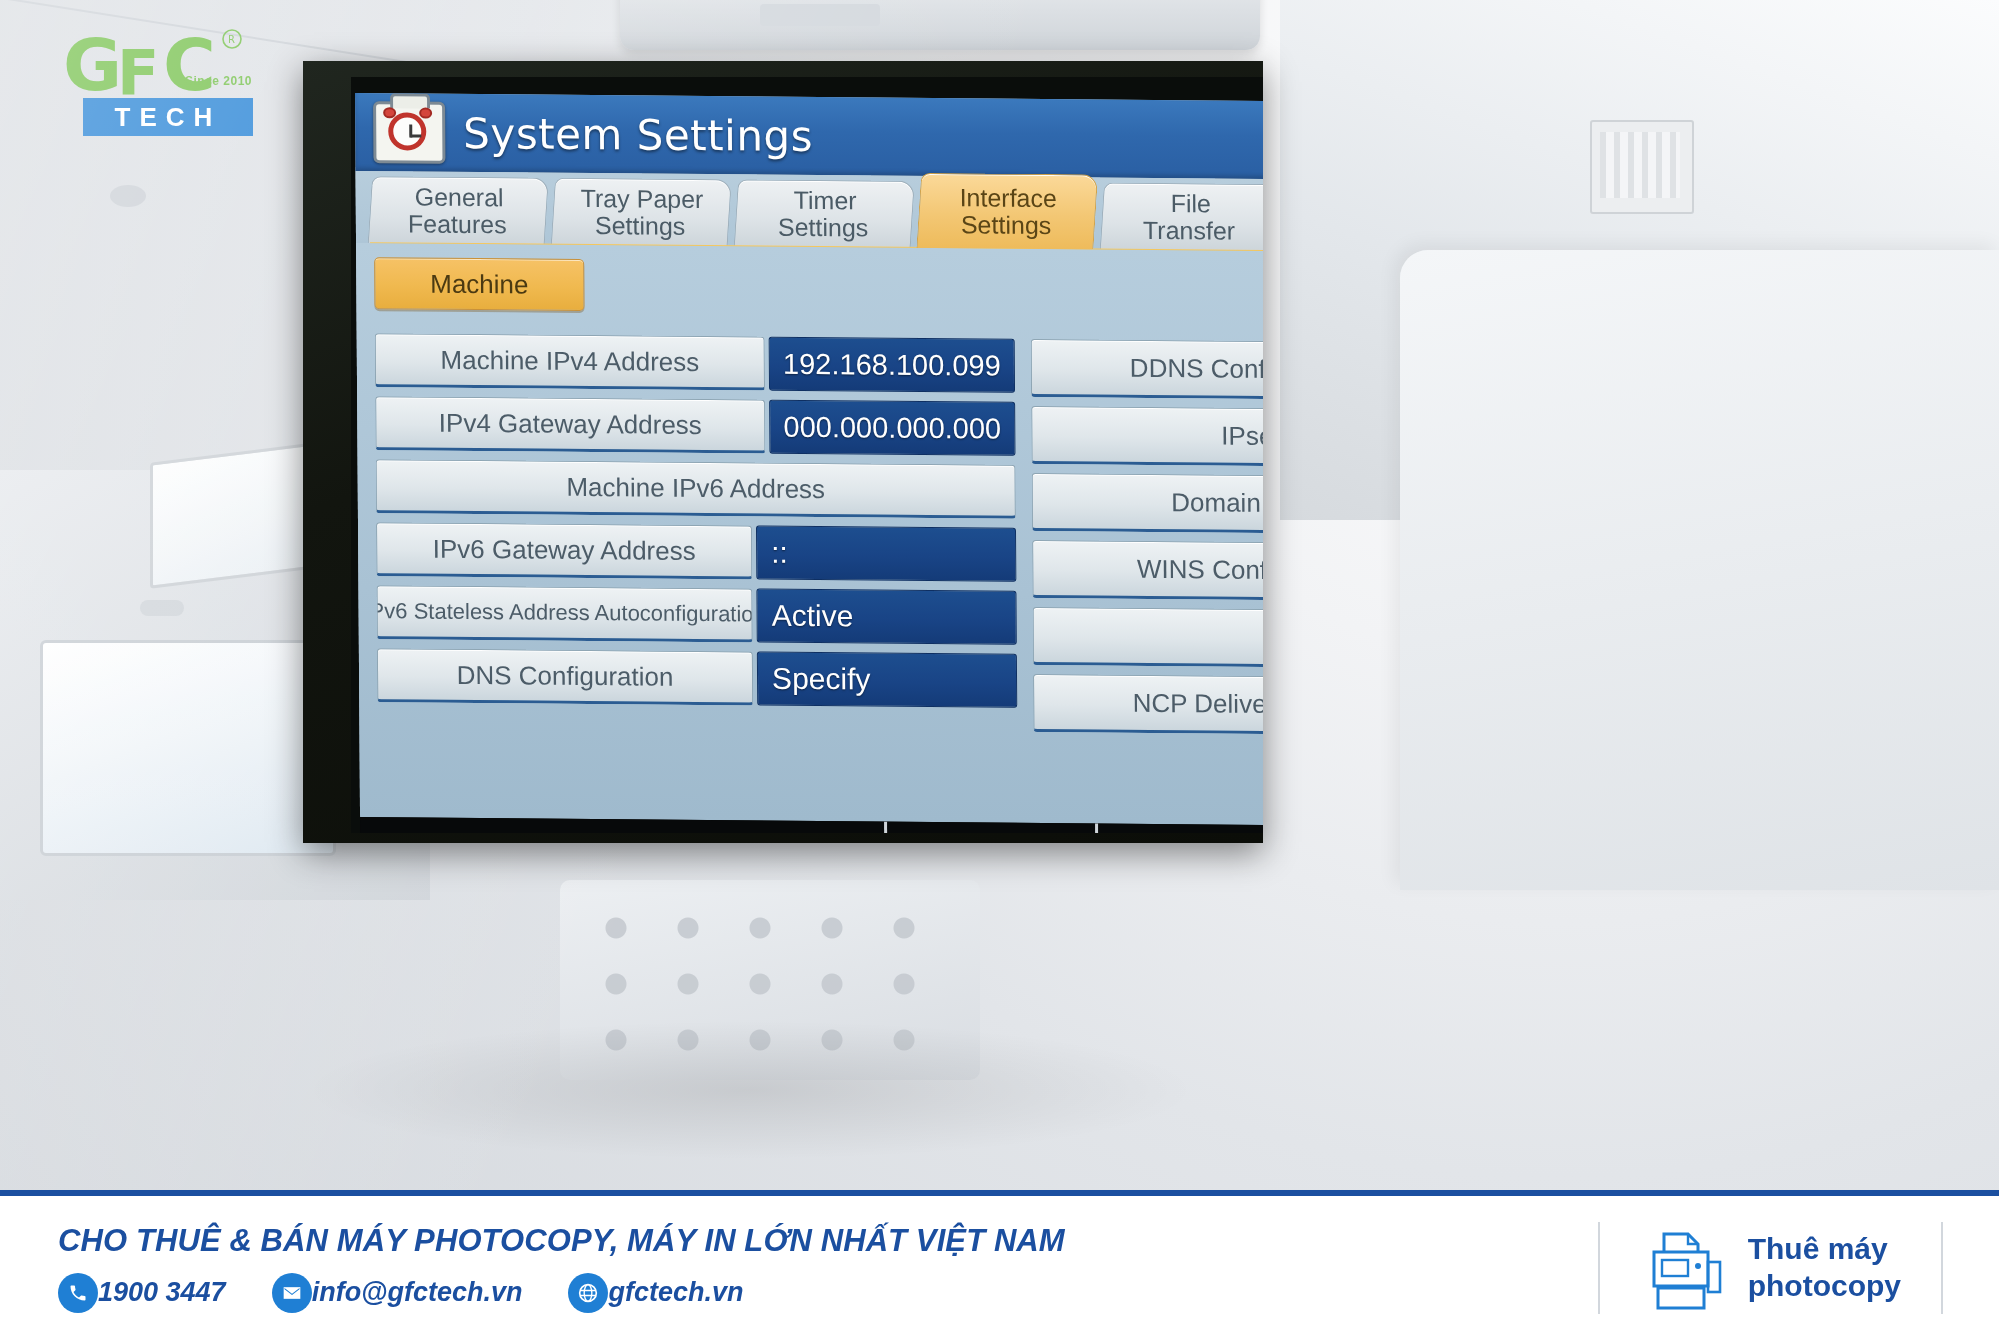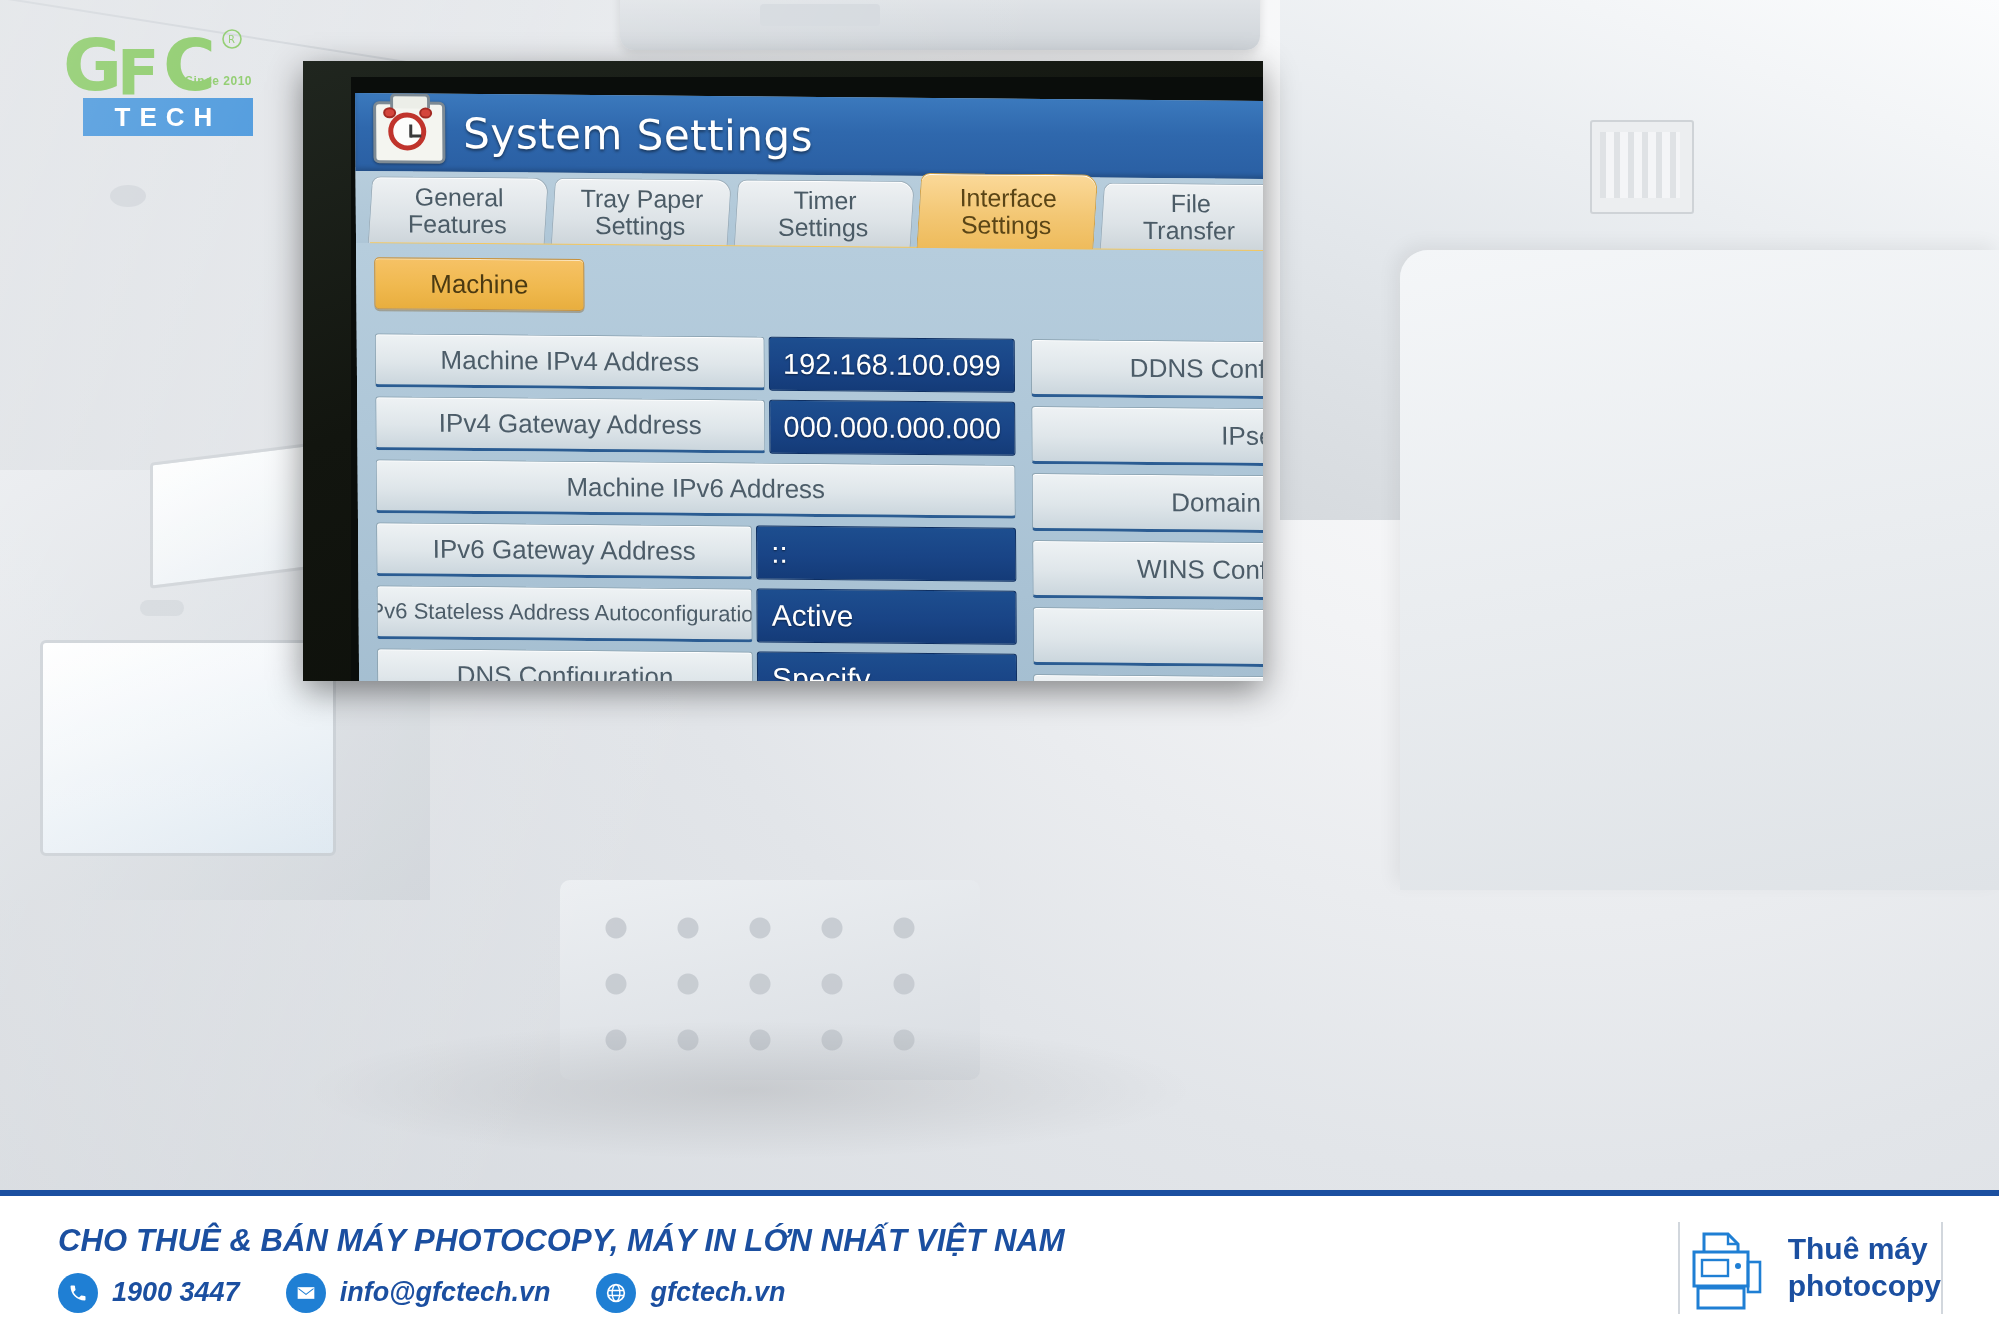--- a/index.html
+++ b/index.html
@@ -38,21 +38,21 @@
   .c-knob2{left:140px;top:600px;width:44px;height:16px;background:#cfd4d9;border-radius:8px;}
   .c-btnpad{left:560px;top:880px;width:420px;height:200px;background:linear-gradient(170deg,#eceff2,#d9dde2);border-radius:10px;}
   .c-keys{position:absolute;left:580px;top:900px;width:380px;height:160px;
     background-image:radial-gradient(circle,#c3c8ce 10px, transparent 11px);
     background-size:72px 56px;opacity:.85;}
   .c-wire{left:0;top:30px;width:420px;height:2px;background:#c9ced4;transform:rotate(9deg);}
   .c-shadow{left:300px;top:1020px;width:900px;height:140px;background:radial-gradient(ellipse at center,rgba(0,0,0,.10),rgba(0,0,0,0) 70%);}
 
   
   .bezel{
-    position:absolute;left:303px;top:61px;width:960px;height:620px;
+    position:absolute;left:303px;top:61px;width:960px;height:782px;
     background:linear-gradient(160deg,#20261f 0%, #12150f 40%, #0b0d08 100%);
     box-shadow:0 10px 32px rgba(0,0,0,.45);
     overflow:hidden;
   }
   .screen{
     position:absolute;left:48px;top:16px;width:930px;height:756px;
     background:#0a0d0b;
     overflow:hidden;
   }
 
@@ -176,27 +176,27 @@
 
   
   .footer{
     position:absolute;left:0;top:1190px;width:1999px;height:143px;
     background:#ffffff;border-top:6px solid #1b4fa0;
     display:flex;align-items:center;
   }
   .f-left{padding-left:58px;font-style:italic;}
   .f-head{color:#1b4fa0;font-size:31px;font-weight:bold;letter-spacing:.1px;}
   .f-contacts{display:flex;align-items:center;gap:46px;margin-top:14px;}
-  .f-item{display:flex;align-items:center;gap:14px;color:#1b4fa0;font-size:27px;font-weight:bold;}
+  .f-item{display:flex;align-items:center;color:#1b4fa0;font-size:27px;font-weight:bold;}
   .f-circ{
     width:40px;height:40px;border-radius:50%;background:#1f7fd4;
     display:flex;align-items:center;justify-content:center;color:#fff;font-size:21px;
   }
   .f-sep{position:absolute;width:2px;height:92px;background:#d2d7dd;}
-  .f-right{margin-left:auto;display:flex;align-items:center;padding-right:56px;}
+  .f-right{margin-left:auto;display:flex;align-items:center;gap:40px;padding-right:56px;}
   .f-svc{display:flex;align-items:center;gap:20px;}
   .f-svc-txt{color:#1b4fa0;font-size:30px;font-weight:bold;line-height:1.22;}
   .ico-svg{display:block;}
 </style>
 </head>
 <body>
 
 <div class="photo">
   <div class="shape c-rightpanel"></div>
   <div class="shape c-rightpanel2"></div>

